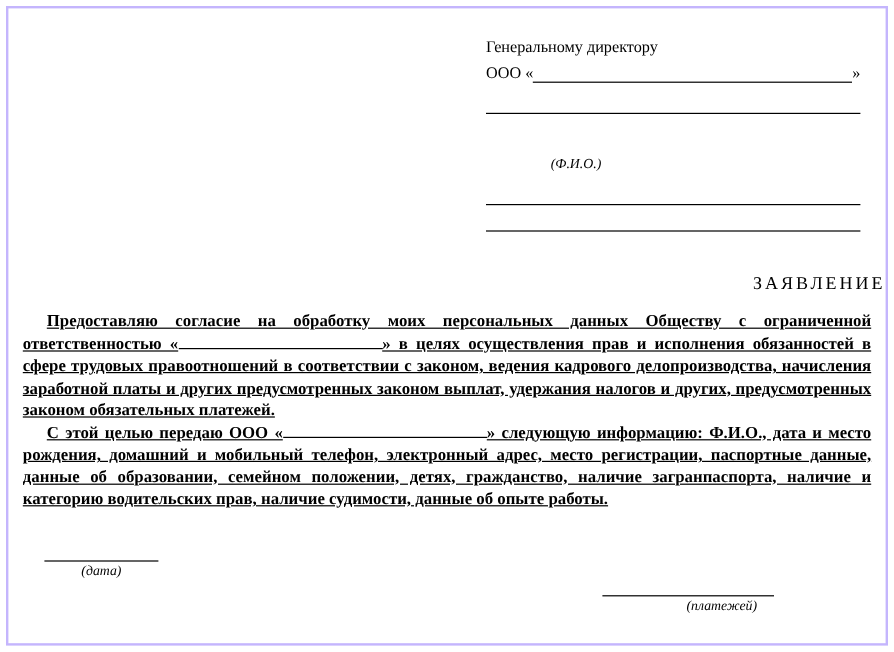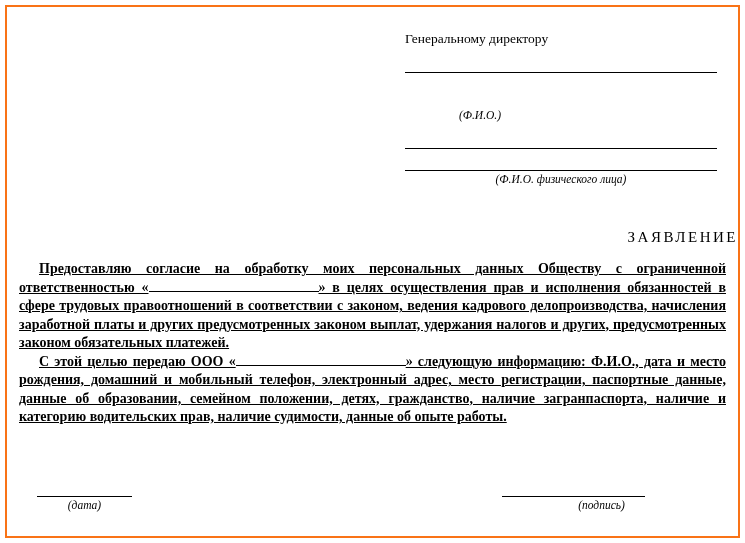--- a/index.html
+++ b/index.html
@@ -14,21 +14,21 @@
     color: #000000;
     position: relative;
     overflow: hidden;
   }
   .page {
     position: absolute;
     left: 5px;
     top: 5px;
     width: 735px;
     height: 533px;
-    border: 2px solid #f97316;
+    border: 2px solid #c4b5fd;
     box-sizing: border-box;
     background: #ffffff;
   }
 
   
   .header {
     position: absolute;
     left: 398px;
     top: 24px;
     width: 312px;
@@ -100,21 +100,21 @@
     height: 11px;
     border-bottom: 1px solid #000000;
   }
 
   
   .sig-group {
     position: absolute;
   }
   .sig-date {
     left: 30px;
-    top: 489px;
+    top: 460px;
     width: 95px;
   }
   .sig-sign {
     left: 495px;
     top: 489px;
     width: 143px;
   }
   .sig-line {
     border-bottom: 1px solid #000000;
     height: 0;
@@ -130,37 +130,41 @@
     padding-left: 56px;
   }
 </style>
 </head>
 <body>
 
 <div class="page">
 
   <div class="header">
     <div class="h-line1">Генеральному директору</div>
+    <div class="h-line2">
+      <span>ООО «</span>
+      <span class="blank-grow"></span>
+      <span>»</span>
+    </div>
     <div class="rule rule-1"></div>
     <div class="caption caption-fio">(Ф.И.О.)</div>
     <div class="rule rule-2"></div>
     <div class="rule rule-3"></div>
-    <div class="caption">(Ф.И.О. физического лица)</div>
   </div>
 
   <div class="title">ЗАЯВЛЕНИЕ</div>
 
   <div class="body-text">
     <p><span>Предоставляю согласие на обработку моих персональных данных Обществу с ограниченной ответственностью «</span><span class="inline-blank"></span><span>» в целях осуществления прав и исполнения обязанностей в сфере трудовых правоотношений в соответствии с законом, ведения кадрового делопроизводства, начисления заработной платы и других предусмотренных законом выплат, удержания налогов и других, предусмотренных законом обязательных платежей.</span></p>
     <p><span>С этой целью передаю ООО «</span><span class="inline-blank"></span><span>» следующую информацию: Ф.И.О., дата и место рождения, домашний и мобильный телефон, электронный адрес, место регистрации, паспортные данные, данные об образовании, семейном положении, детях, гражданство, наличие загранпаспорта, наличие и категорию водительских прав, наличие судимости, данные об опыте работы.</span></p>
   </div>
 
   <div class="sig-group sig-date">
     <div class="sig-line"></div>
     <div class="sig-caption">(дата)</div>
   </div>
 
   <div class="sig-group sig-sign">
     <div class="sig-line"></div>
-    <div class="sig-caption sig-caption-sign">(подпись)</div>
+    <div class="sig-caption sig-caption-sign">(платежей)</div>
   </div>
 
 </div>
 
 </body></html>

